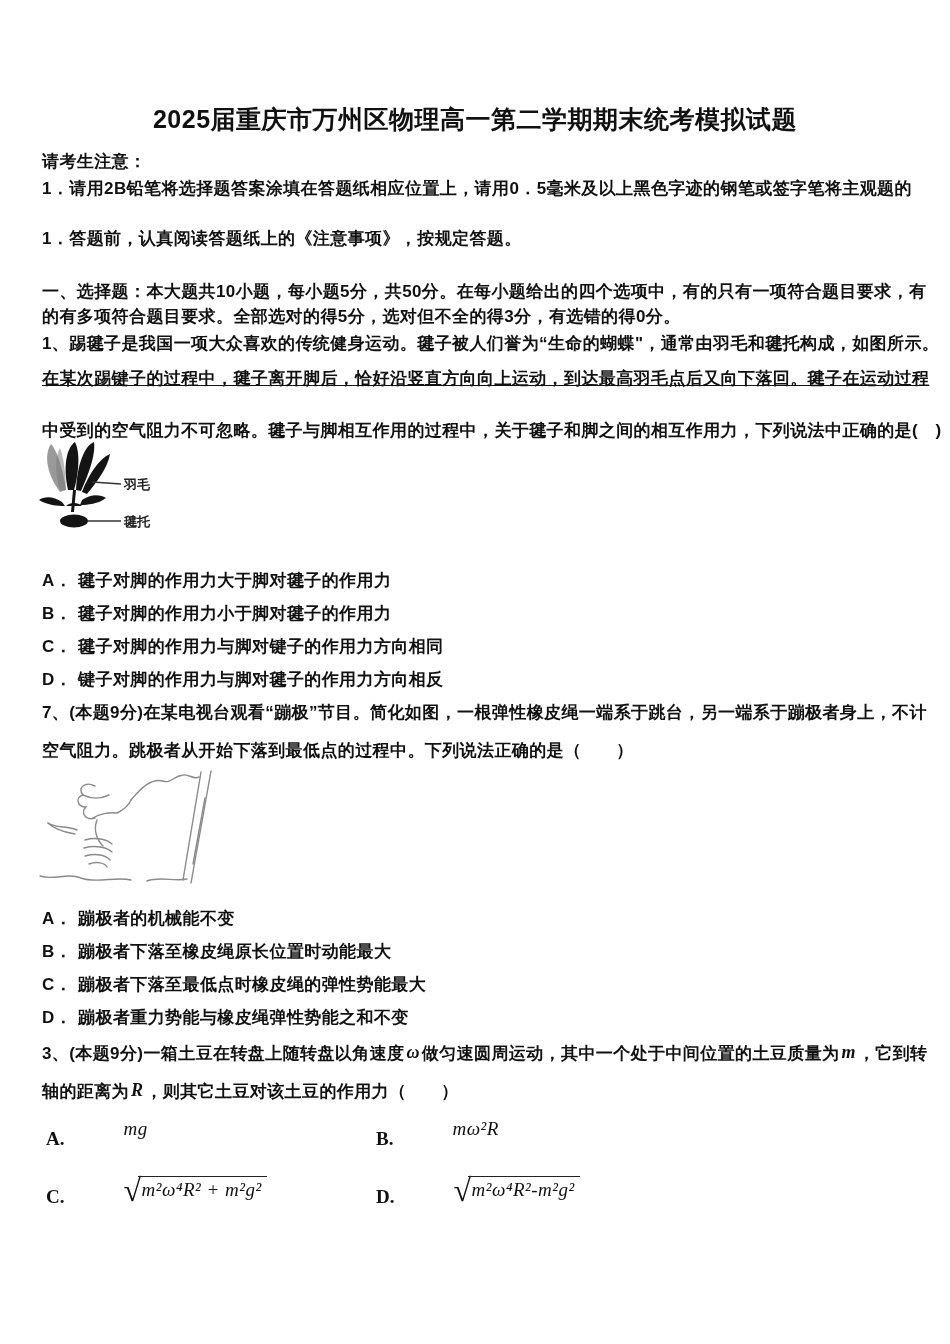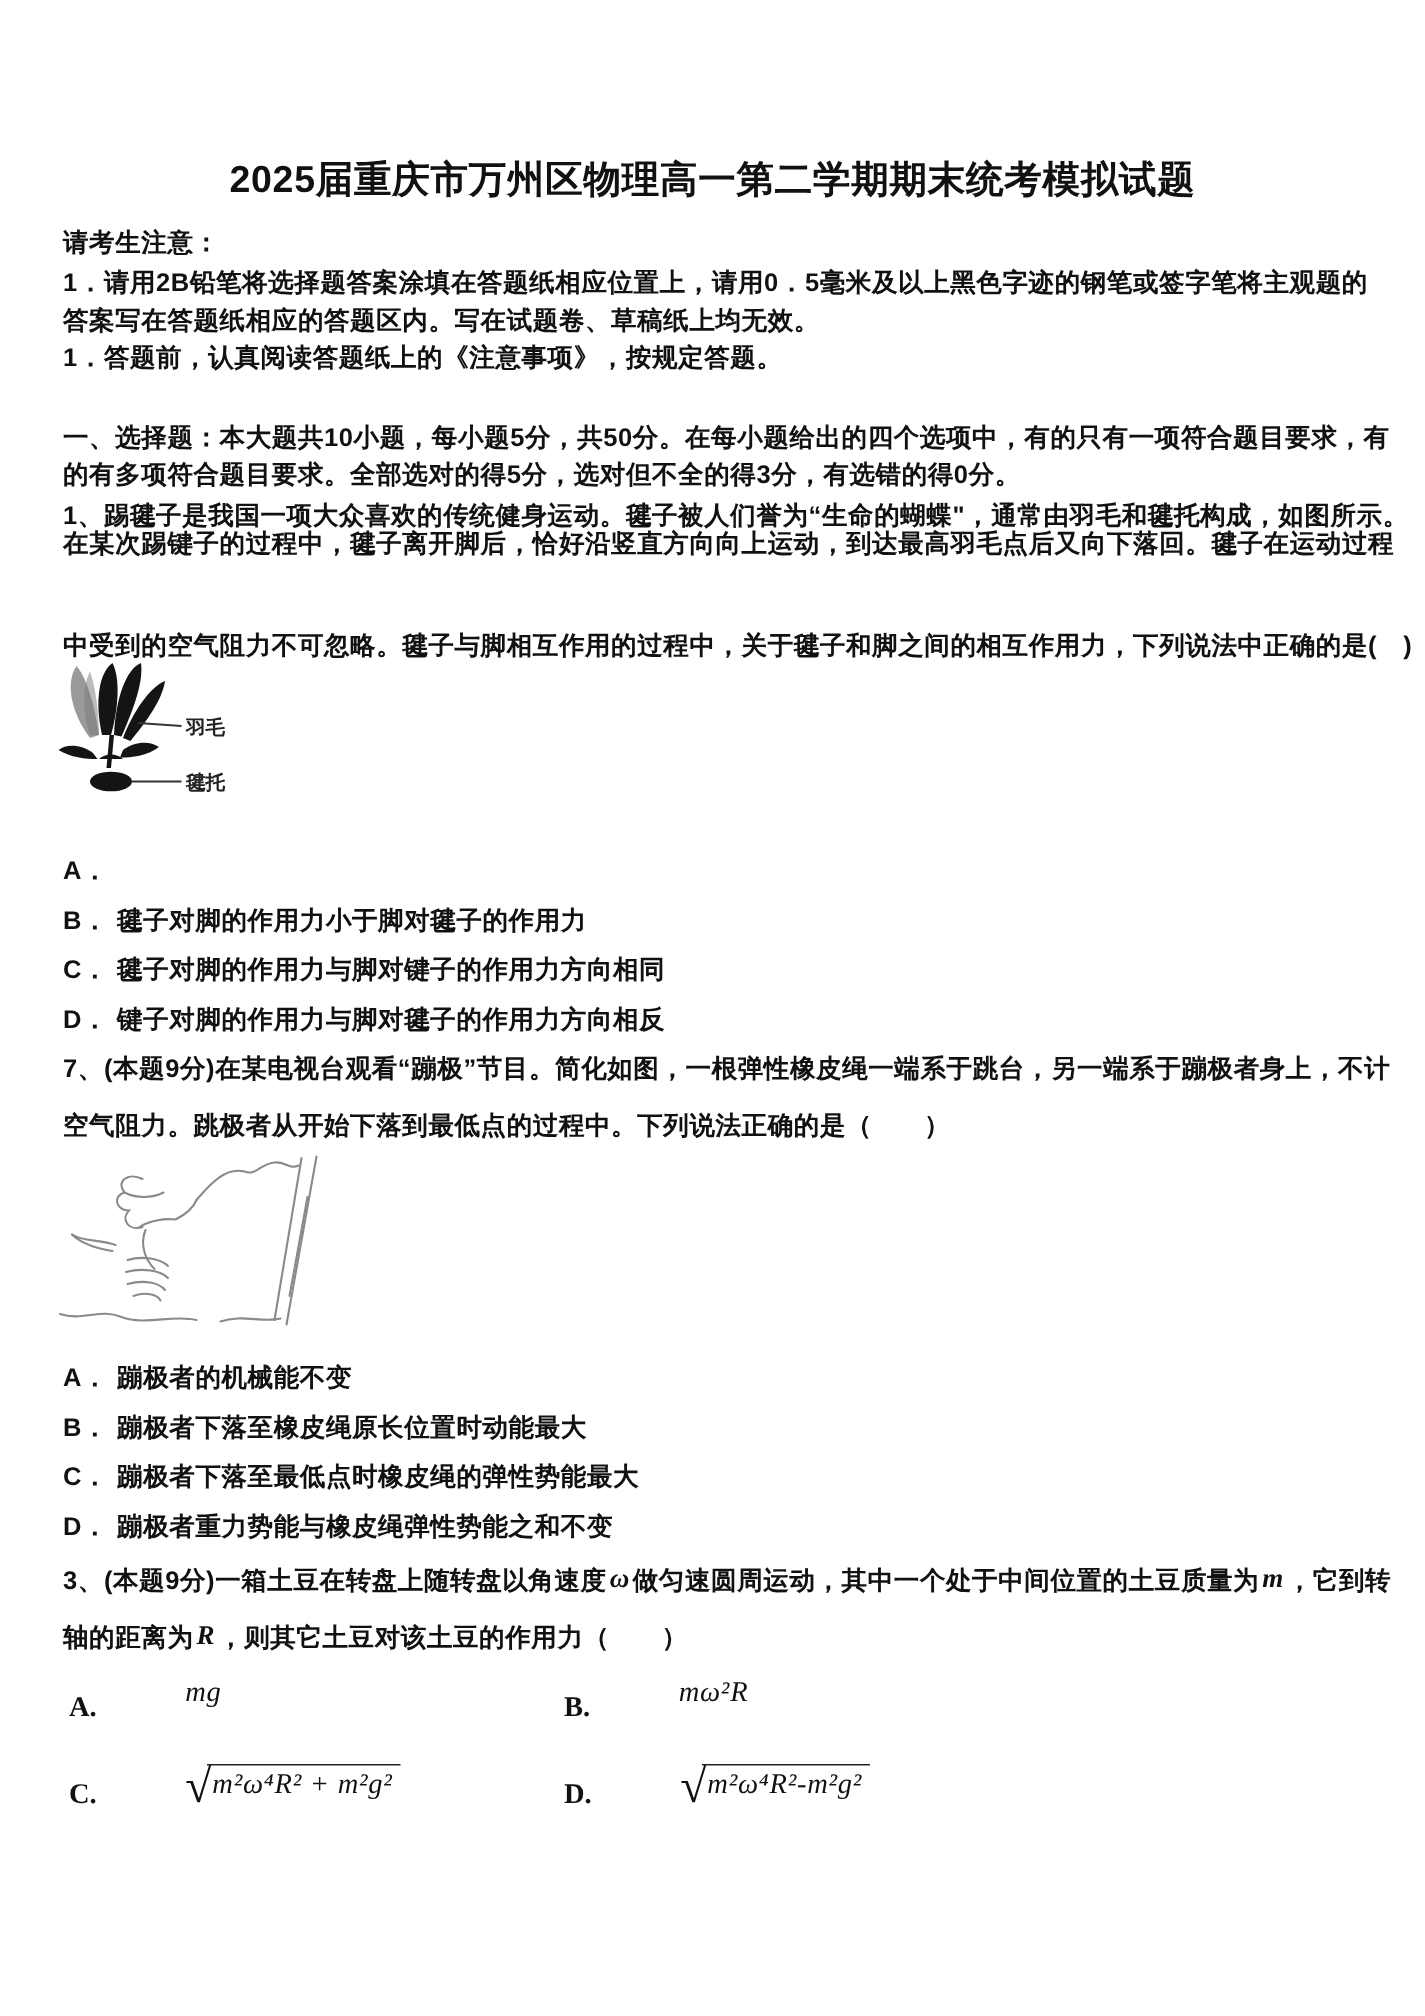--- a/index.html
+++ b/index.html
@@ -35,28 +35,27 @@
 </style>
 </head>
 <body>
 
 <div class="page">
 
   <div class="doc-title">2025届重庆市万州区物理高一第二学期期末统考模拟试题</div>
 
   <div class="abs cn" style="top:151px;">请考生注意：</div>
   <div class="abs cn" style="top:178px;">1．请用2B铅笔将选择题答案涂填在答题纸相应位置上，请用0．5毫米及以上黑色字迹的钢笔或签字笔将主观题的</div>
-  <div class="abs cn" style="top:203px;">答案写在答题纸相应的答题区内。写在试题卷、草稿纸上均无效。</div>
   <div class="abs cn" style="top:228px;">1．答题前，认真阅读答题纸上的《注意事项》，按规定答题。</div>
 
   <div class="abs cn" style="top:281px;">一、选择题：本大题共10小题，每小题5分，共50分。在每小题给出的四个选项中，有的只有一项符合题目要求，有</div>
   <div class="abs cn" style="top:306px;">的有多项符合题目要求。全部选对的得5分，选对但不全的得3分，有选错的得0分。</div>
 
   <div class="abs cn" style="top:333px;">1、踢毽子是我国一项大众喜欢的传统健身运动。毽子被人们誉为“生命的蝴蝶"，通常由羽毛和毽托构成，如图所示。</div>
-  <div class="abs cn" style="top:352px;">在某次踢键子的过程中，毽子离开脚后，恰好沿竖直方向向上运动，到达最高羽毛点后又向下落回。毽子在运动过程</div>
+  <div class="abs cn" style="top:368px;text-decoration:underline;">在某次踢键子的过程中，毽子离开脚后，恰好沿竖直方向向上运动，到达最高羽毛点后又向下落回。毽子在运动过程</div>
   <div class="abs cn" style="top:420px;">中受到的空气阻力不可忽略。毽子与脚相互作用的过程中，关于毽子和脚之间的相互作用力，下列说法中正确的是(　)</div>
 
   <div class="fig" style="left:30px; top:432px; width:180px; height:105px;">
     <svg width="180" height="105" viewBox="0 0 180 105">
       <g>
         <path d="M30,60 C18,44 13,24 21,12 C29,21 34,44 36,58 Z" fill="#9a9a9a"></path>
         <path d="M30,58 C24,40 26,22 30,16 C34,26 36,46 36,58 Z" fill="#777" opacity="0.5"></path>
         <path d="M38,58 C33,36 36,16 45,10 C51,22 48,44 44,58 Z" fill="#141414"></path>
         <path d="M46,58 C47,34 54,14 64,10 C66,24 57,45 51,59 Z" fill="#141414"></path>
         <path d="M52,60 C59,42 70,26 80,22 C78,36 65,52 57,62 Z" fill="#141414"></path>
@@ -68,20 +67,21 @@
         <line x1="62" y1="50" x2="91" y2="52" stroke="#333" stroke-width="1.3"></line>
         <line x1="58" y1="89" x2="91" y2="89" stroke="#333" stroke-width="1.3"></line>
         <text x="94" y="57">羽毛</text>
         <text x="94" y="94">毽托</text>
       </g>
     </svg>
   </div>
 
   <div class="abs cn opt-row" style="top:570px;">
     <span class="opt-label">A．</span>
+    <span>毽子对脚的作用力大于脚对毽子的作用力</span>
   </div>
   <div class="abs cn opt-row" style="top:603px;">
     <span class="opt-label">B．</span>
     <span>毽子对脚的作用力小于脚对毽子的作用力</span>
   </div>
   <div class="abs cn opt-row" style="top:636px;">
     <span class="opt-label">C．</span>
     <span>毽子对脚的作用力与脚对键子的作用力方向相同</span>
   </div>
   <div class="abs cn opt-row" style="top:669px;">

